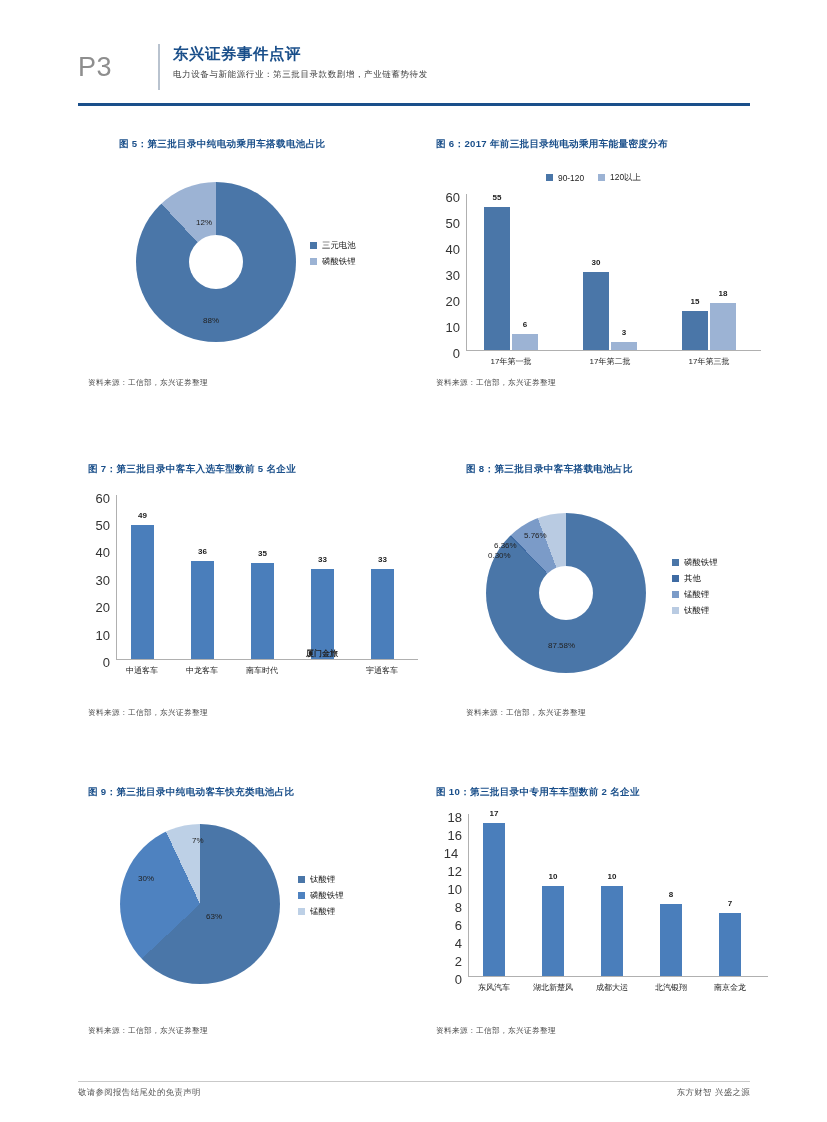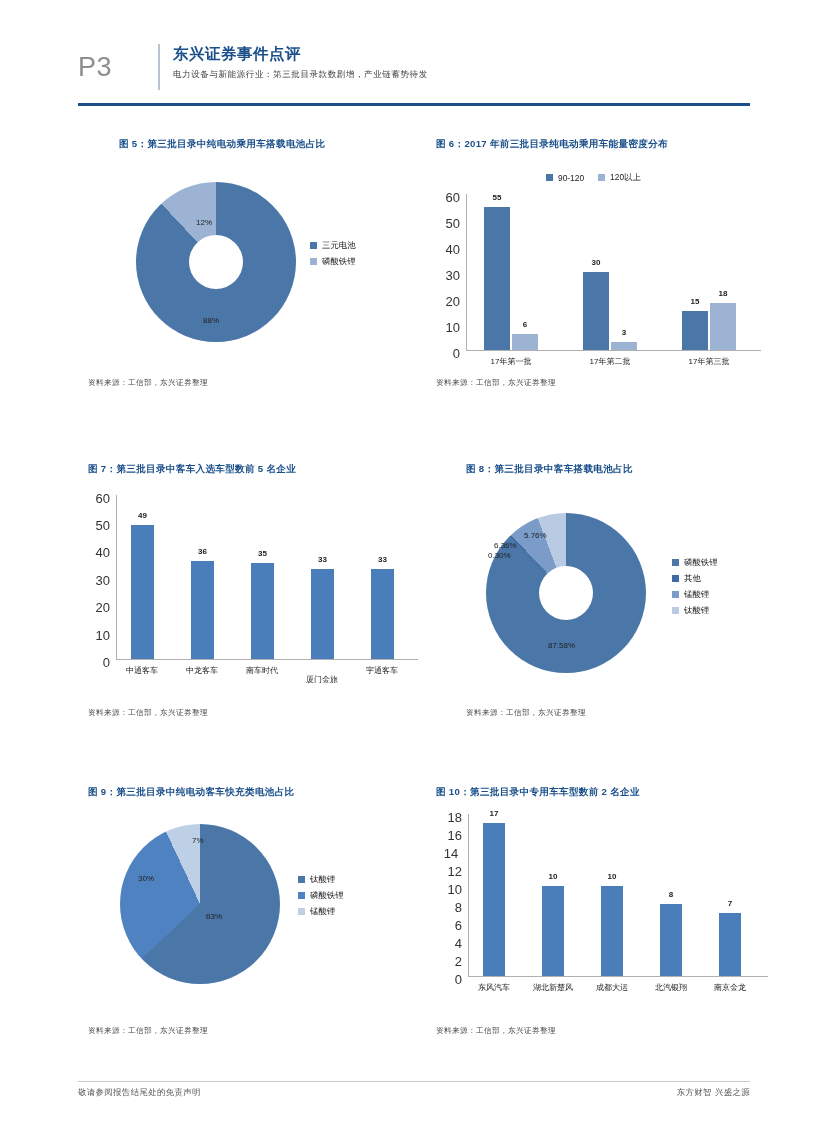--- a/index.html
+++ b/index.html
@@ -188,21 +188,21 @@
 
       <div class="bar" style="left:223px;top:106px;width:23px;height:90px;background:#4a7ebb;"></div>
       <div class="bar-val" style="left:220px;top:92px;width:29px;">33</div>
 
       <div class="bar" style="left:283px;top:106px;width:23px;height:90px;background:#4a7ebb;"></div>
       <div class="bar-val" style="left:280px;top:92px;width:29px;">33</div>
 
       <div class="cat-lbl" style="left:24px;top:202px;width:60px;">中通客车</div>
       <div class="cat-lbl" style="left:84px;top:202px;width:60px;">中龙客车</div>
       <div class="cat-lbl" style="left:144px;top:202px;width:60px;">南车时代</div>
-      <div class="cat-lbl" style="left:204px;top:211px;width:60px;">厦门金旅</div>
+      <div class="cat-lbl" style="left:204px;top:185px;width:60px;font-weight:bold;">厦门金旅</div>
       <div class="cat-lbl" style="left:264px;top:202px;width:60px;">宇通客车</div>
     </div>
 
     <div class="fig-src" style="position:absolute;left:0;top:245px;">资料来源：工信部，东兴证券整理</div>
   </div>
 
   <div class="fig" style="left:466px;top:463px;width:330px;height:265px;">
     <div class="fig-title" style="position:absolute;left:0;top:0;">
       <span>图 8：</span><span>第三批目录中客车搭载电池占比</span>
     </div>

